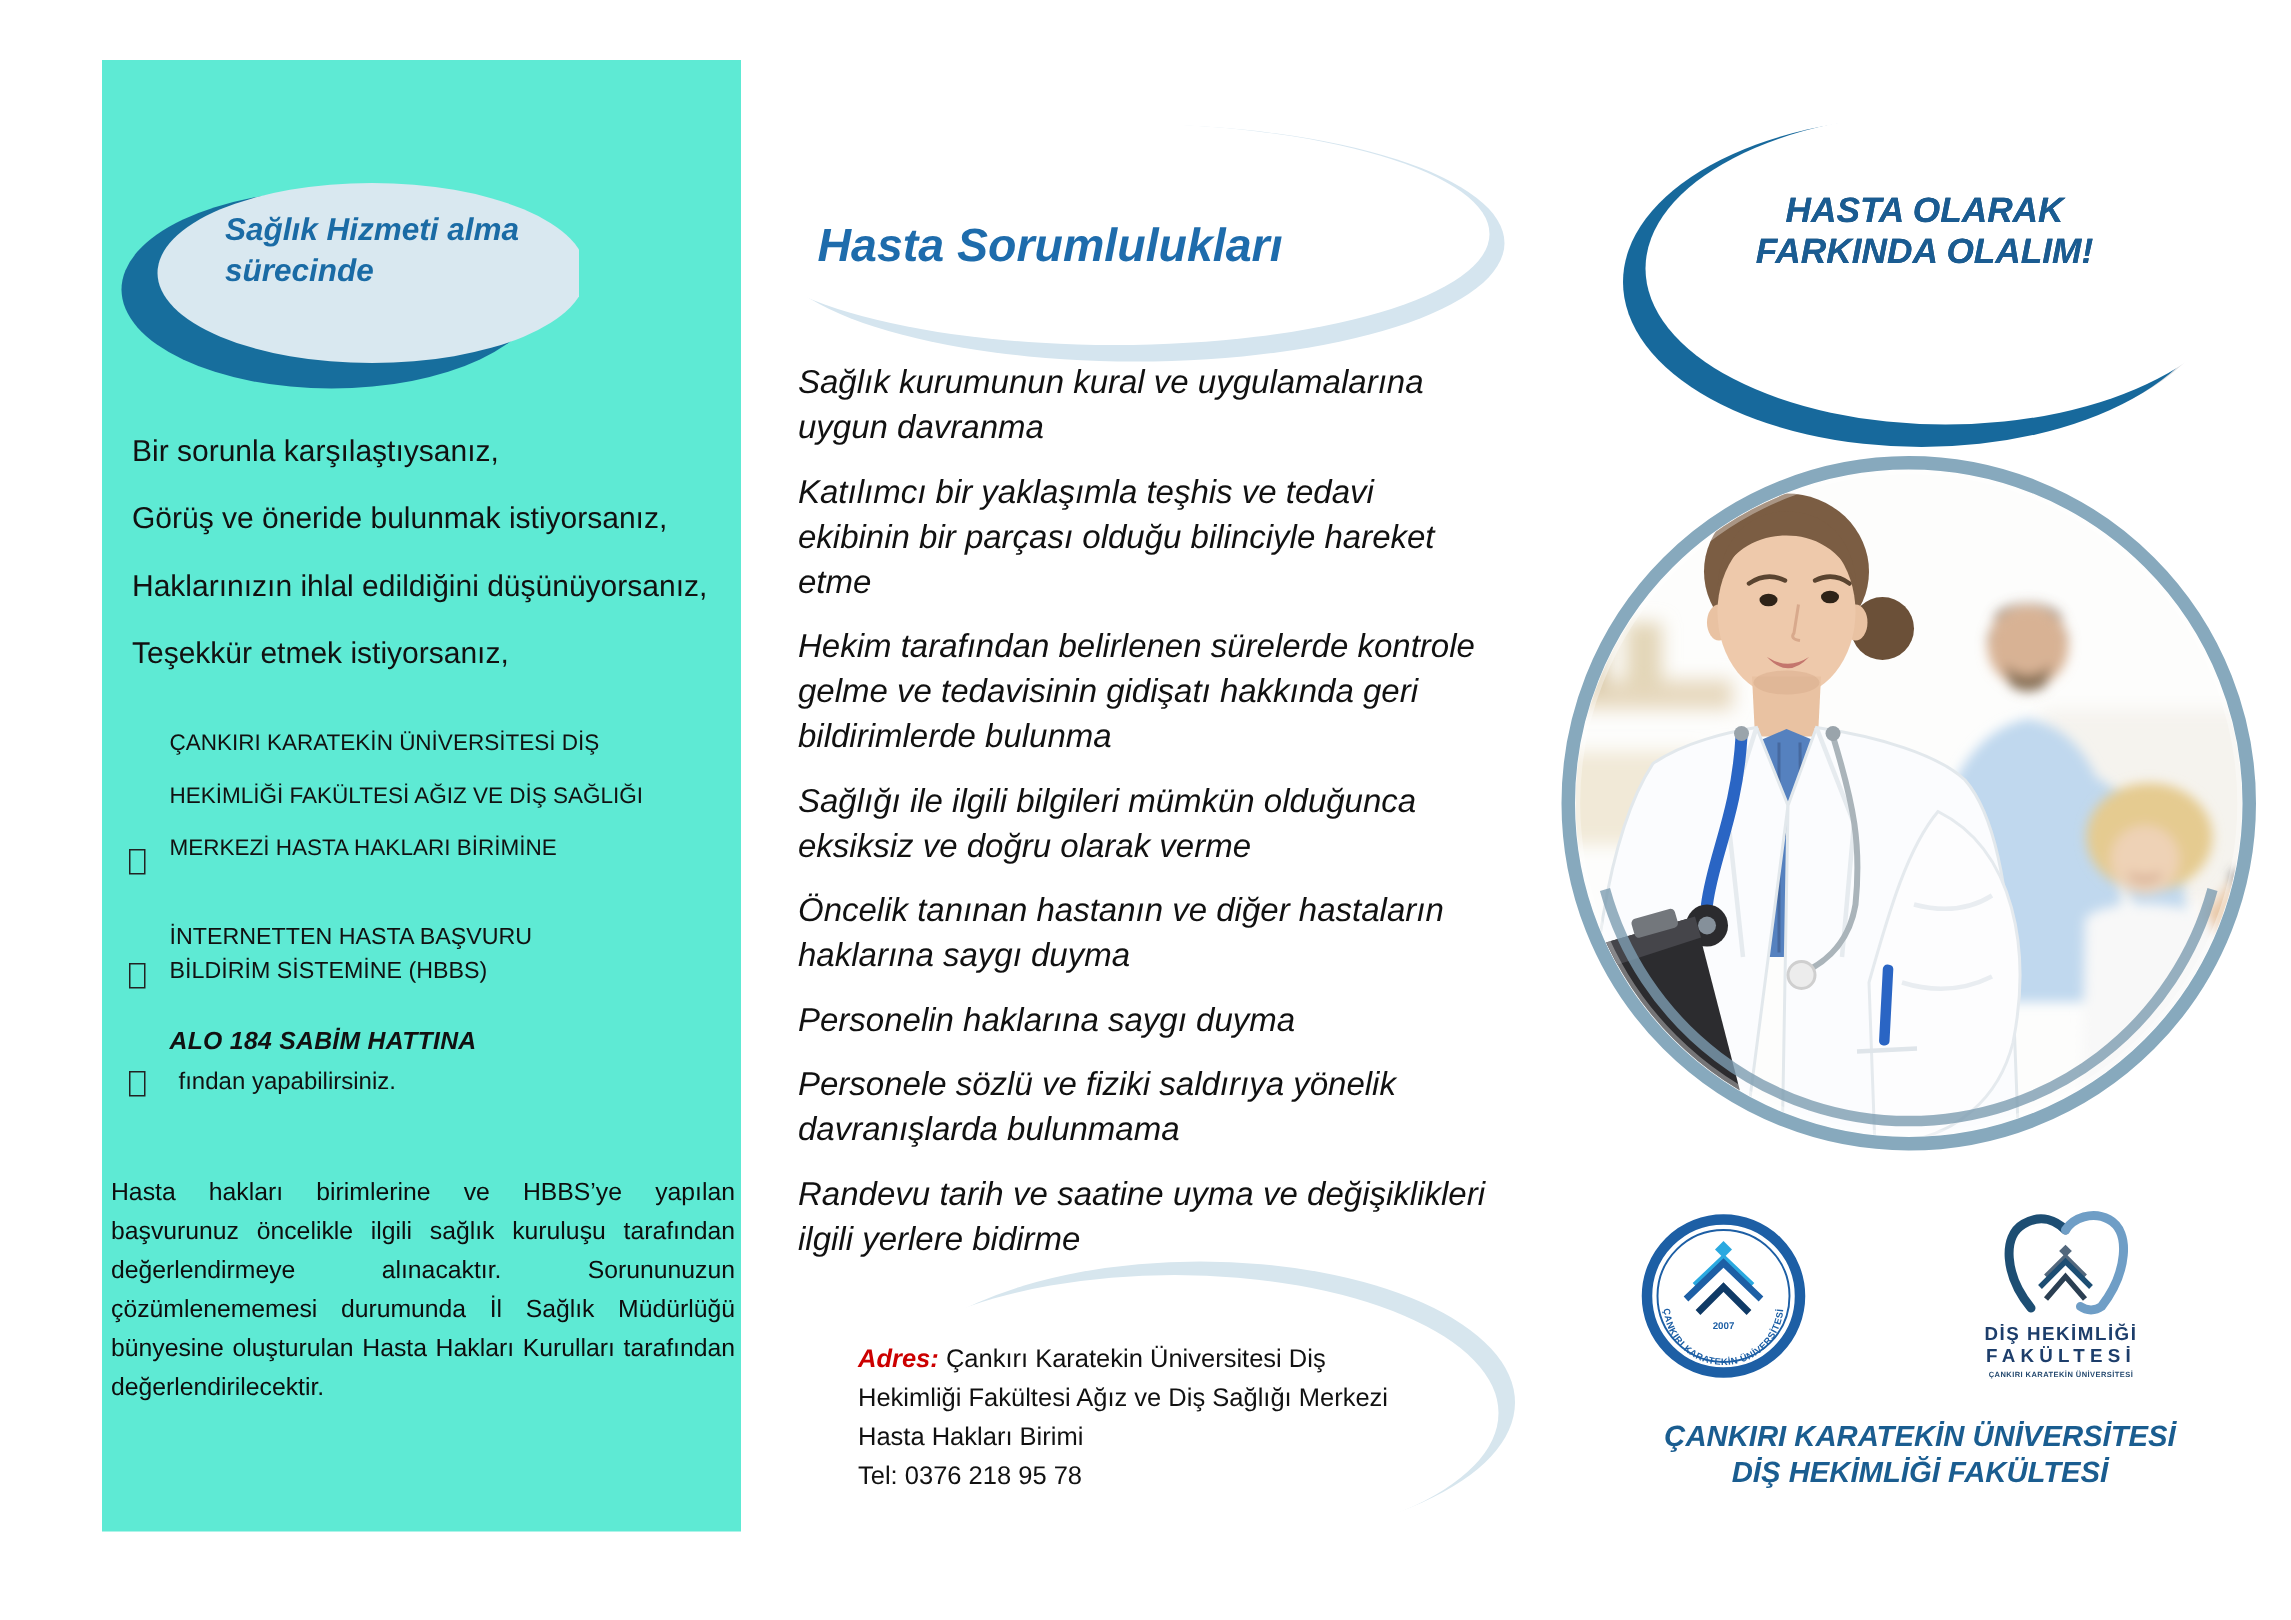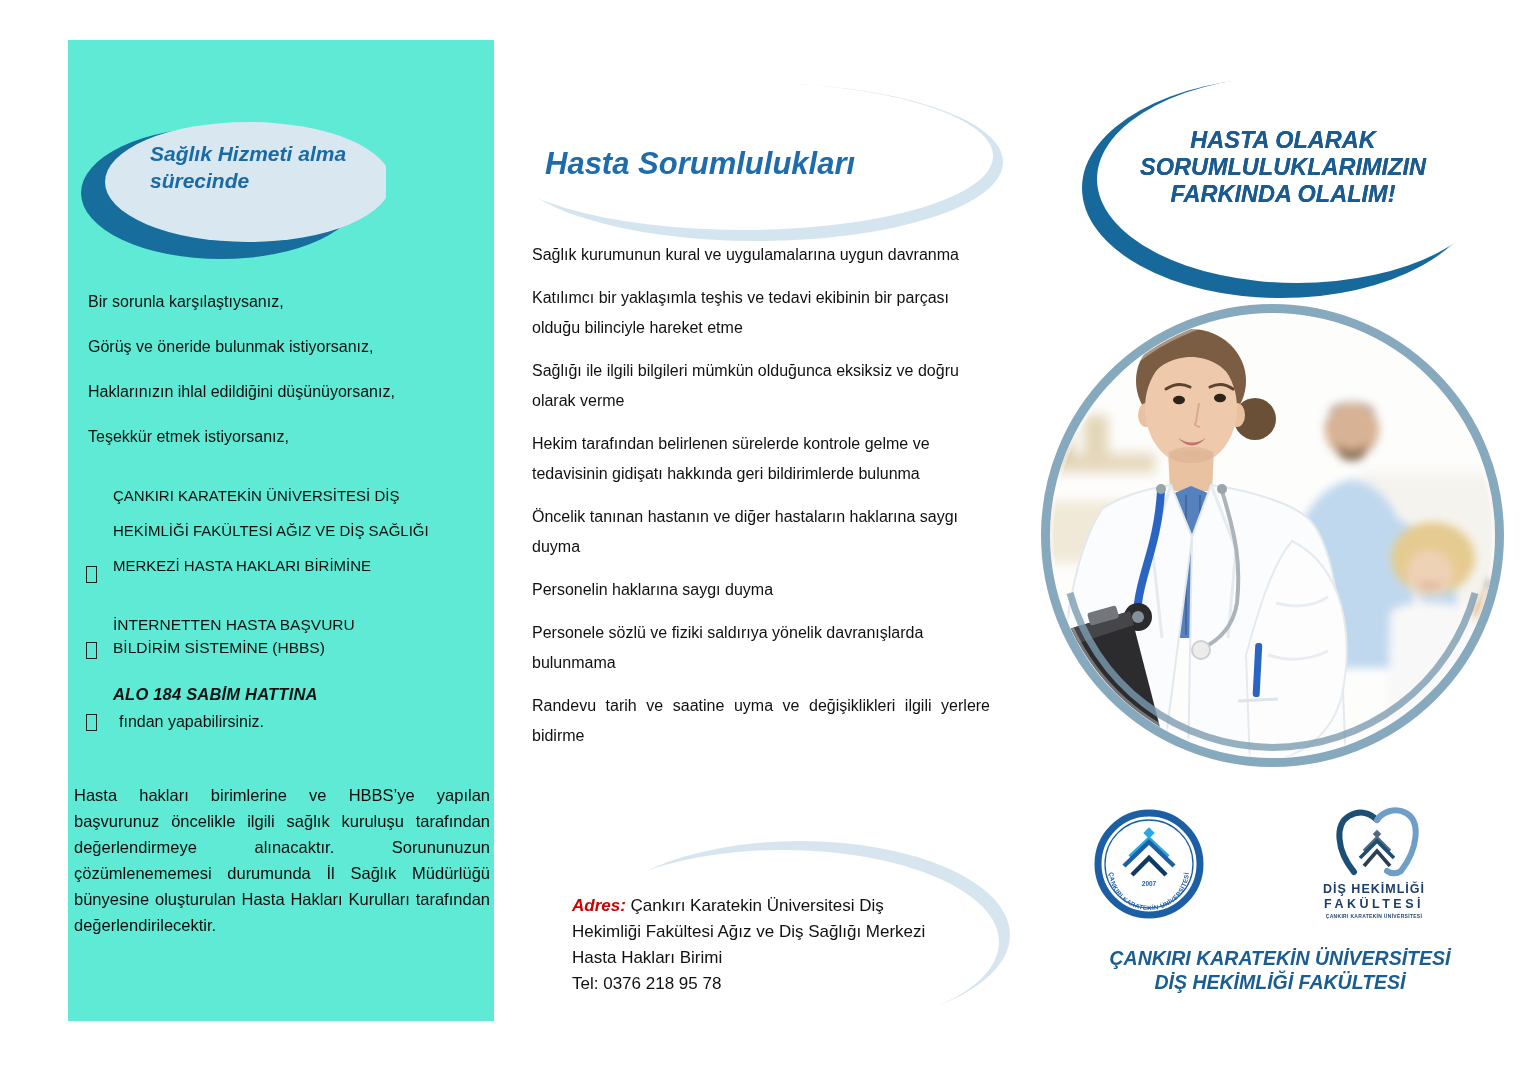--- a/index.html
+++ b/index.html
@@ -4,39 +4,39 @@
 <style>
   html,body{margin:0;padding:0;background:#fff;}
   .page{position:relative;width:1527px;height:1080px;background:#ffffff;overflow:hidden;
         font-family:"Liberation Sans","DejaVu Sans",sans-serif;color:#111;}
   .abs{position:absolute;}
 
   
   .left-panel{left:68px;top:40px;width:426px;height:981px;background:#5eead4;}
   .lp-title{left:82px;top:100px;width:252px;font:italic bold 21px/1.3 "Liberation Sans",sans-serif;
             color:#1a6ba5;}
-  .lp-intro{left:20px;top:252px;width:395px;font-size:16px;}
+  .lp-intro{left:20px;top:252px;width:395px;font-size:20px;}
   .lp-intro p{margin:0 0 26px 0;line-height:19px;}
   .lp-bullets{left:12px;top:438px;width:405px;}
   .b-row{display:flex;align-items:flex-end;}
   .b-row1{margin-bottom:30px;}
   .b-row1 .b-text{font-size:15px;line-height:35px;width:365px;}
   .b-row2{margin-bottom:26px;}
   .b-row2 .b-text{font-size:15.5px;line-height:23px;width:255px;}
   .b-box{display:inline-block;width:9px;height:15px;border:1.6px solid #222;margin:6px 16px 0 6px;flex:0 0 auto;background:transparent;}
   .alo-bold{font:italic bold 16.5px "Liberation Sans",sans-serif;letter-spacing:.2px;}
   .alo-rest{font-size:16px;margin-top:9px;padding-left:6px;}
   .lp-paragraph{left:6px;top:742px;width:416px;font-size:16.5px;line-height:26px;
                 text-align:justify;color:#0d0d0d;}
 
   
   .mid-title{left:545px;top:146px;font:italic bold 31px "Liberation Sans",sans-serif;
              color:#1e6cac;white-space:nowrap;}
   .mid-items{left:532px;top:240px;width:458px;}
-  .mid-items p{margin:0 0 13px 0;font-size:16px;line-height:30px;}
+  .mid-items p{margin:0 0 13px 0;font-size:22px;line-height:30px;font-style:italic;}
   .mid-items p.justify{text-align:justify;}
   .address{left:572px;top:893px;width:412px;font-size:17px;line-height:26px;color:#111;}
   .addr-label{font:italic bold 17px "Liberation Sans",sans-serif;color:#cc0000;}
 
   
   .rp-title{left:1103px;top:127px;width:360px;text-align:center;
             font:italic bold 23.5px/27px "Liberation Sans",sans-serif;color:#1a5c92;
             text-shadow:0 0 .4px #13466f;}
   .rp-footer{left:1085px;top:946px;width:390px;text-align:center;
              font:italic bold 19.5px/24px "Liberation Sans",sans-serif;color:#1a5d90;}
@@ -87,22 +87,22 @@
   <svg class="abs" style="left:505px;top:80px;" width="500" height="165" viewBox="0 0 500 165">
     <ellipse cx="252" cy="82" rx="246" ry="79" fill="#d5e5ef"></ellipse>
     <ellipse cx="238" cy="76" rx="250" ry="74" fill="#ffffff"></ellipse>
   </svg>
 
   <div class="abs mid-title">Hasta Sorumlulukları</div>
 
   <div class="abs mid-items">
     <p>Sağlık kurumunun kural ve uygulamalarına uygun davranma</p>
     <p>Katılımcı bir yaklaşımla teşhis ve tedavi ekibinin bir parçası olduğu bilinciyle hareket etme</p>
+    <p>Hekim tarafından belirlenen sürelerde kontrole gelme ve tedavisinin gidişatı hakkında geri bildirimlerde bulunma</p>
     <p>Sağlığı ile ilgili bilgileri mümkün olduğunca eksiksiz ve doğru olarak verme</p>
-    <p>Hekim tarafından belirlenen sürelerde kontrole gelme ve tedavisinin gidişatı hakkında geri bildirimlerde bulunma</p>
     <p>Öncelik tanınan hastanın ve diğer hastaların haklarına saygı duyma</p>
     <p>Personelin haklarına saygı duyma</p>
     <p>Personele sözlü ve fiziki saldırıya yönelik davranışlarda bulunmama</p>
     <p class="justify">Randevu tarih ve saatine uyma ve değişiklikleri ilgili yerlere bidirme</p>
   </div>
 
   <svg class="abs" style="left:585px;top:838px;" width="430" height="200" viewBox="0 0 430 200">
     <ellipse cx="215" cy="97" rx="210" ry="94" fill="#d7e6ee"></ellipse>
     <ellipse cx="198" cy="104" rx="216" ry="92" fill="#ffffff"></ellipse>
   </svg>
@@ -118,21 +118,20 @@
   </div>
 
   <svg class="abs" style="left:1078px;top:72px;" width="415" height="230" viewBox="0 0 415 230">
     <ellipse cx="207" cy="117" rx="196" ry="106" fill="#ffffff" stroke="#dddfe2" stroke-width="1.4"></ellipse>
     <ellipse cx="203" cy="116" rx="199" ry="110" fill="#17699c"></ellipse>
     <ellipse cx="219" cy="107" rx="200" ry="104" fill="#ffffff"></ellipse>
   </svg>
 
   <div class="abs rp-title">
     <div>HASTA OLARAK</div>
-    <div>SORUMLULUKLARIMIZIN</div>
     <div>FARKINDA OLALIM!</div>
   </div>
 
   <svg class="abs" style="left:1040px;top:303px;" width="465" height="465" viewBox="0 0 465 465">
     <defs>
       <clipPath id="pc">
           <circle cx="232.5" cy="232.5" r="222"></circle>
         </clipPath>
       <filter id="blur4">
           <feGaussianBlur stdDeviation="4"></feGaussianBlur>

